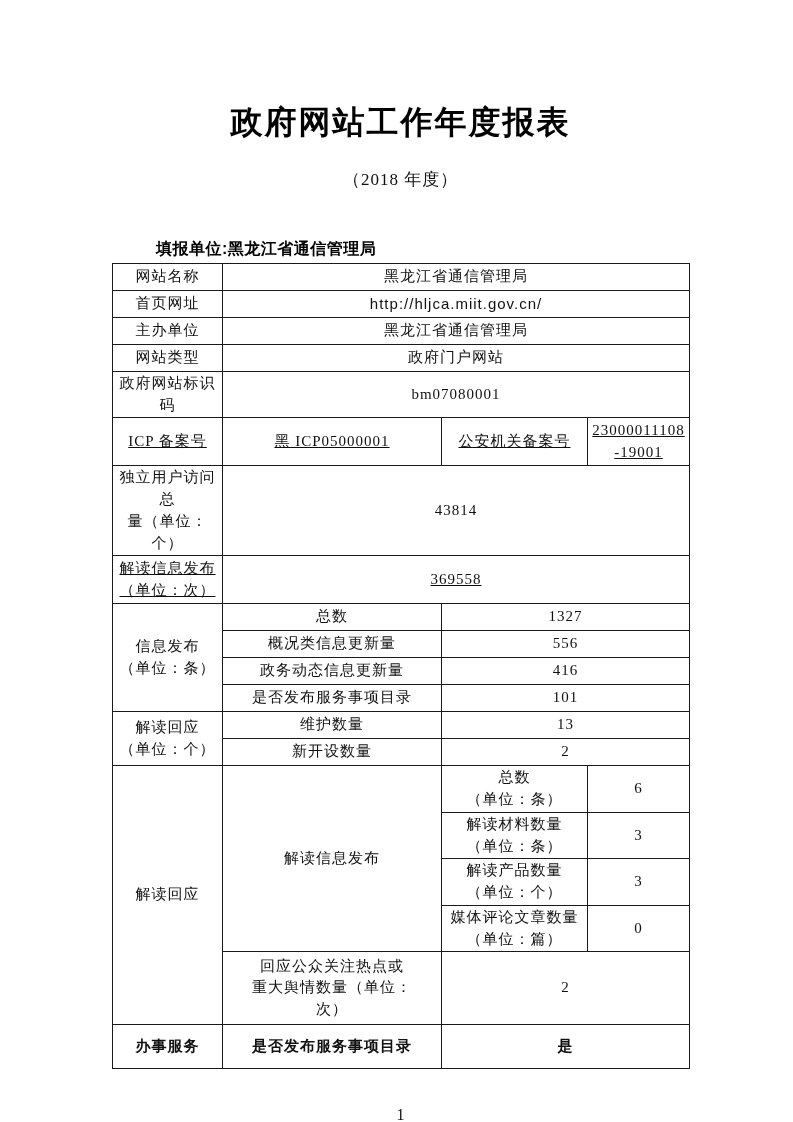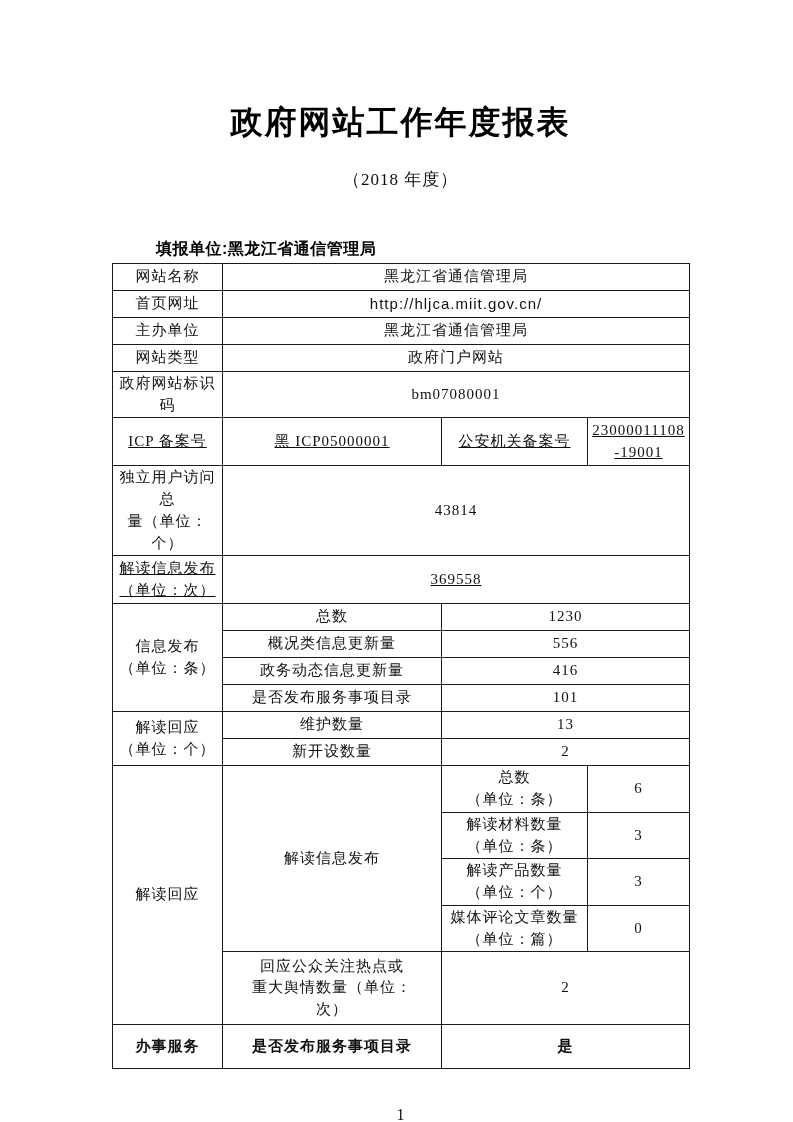--- a/index.html
+++ b/index.html
@@ -141,21 +141,21 @@
       <tr class="h48">
         <td class="pre">解读信息发布
 （单位：次）</td>
         <td colspan="3" class="num">369558</td>
       </tr>
 
       <tr class="h27">
         <td rowspan="4" class="pre">信息发布
 （单位：条）</td>
         <td>总数</td>
-        <td colspan="2" class="num">1230</td>
+        <td colspan="2" class="num">1327</td>
       </tr>
       <tr class="h27">
         <td>概况类信息更新量</td>
         <td colspan="2" class="num">556</td>
       </tr>
       <tr class="h27">
         <td>政务动态信息更新量</td>
         <td colspan="2" class="num">416</td>
       </tr>
       <tr class="h27">

